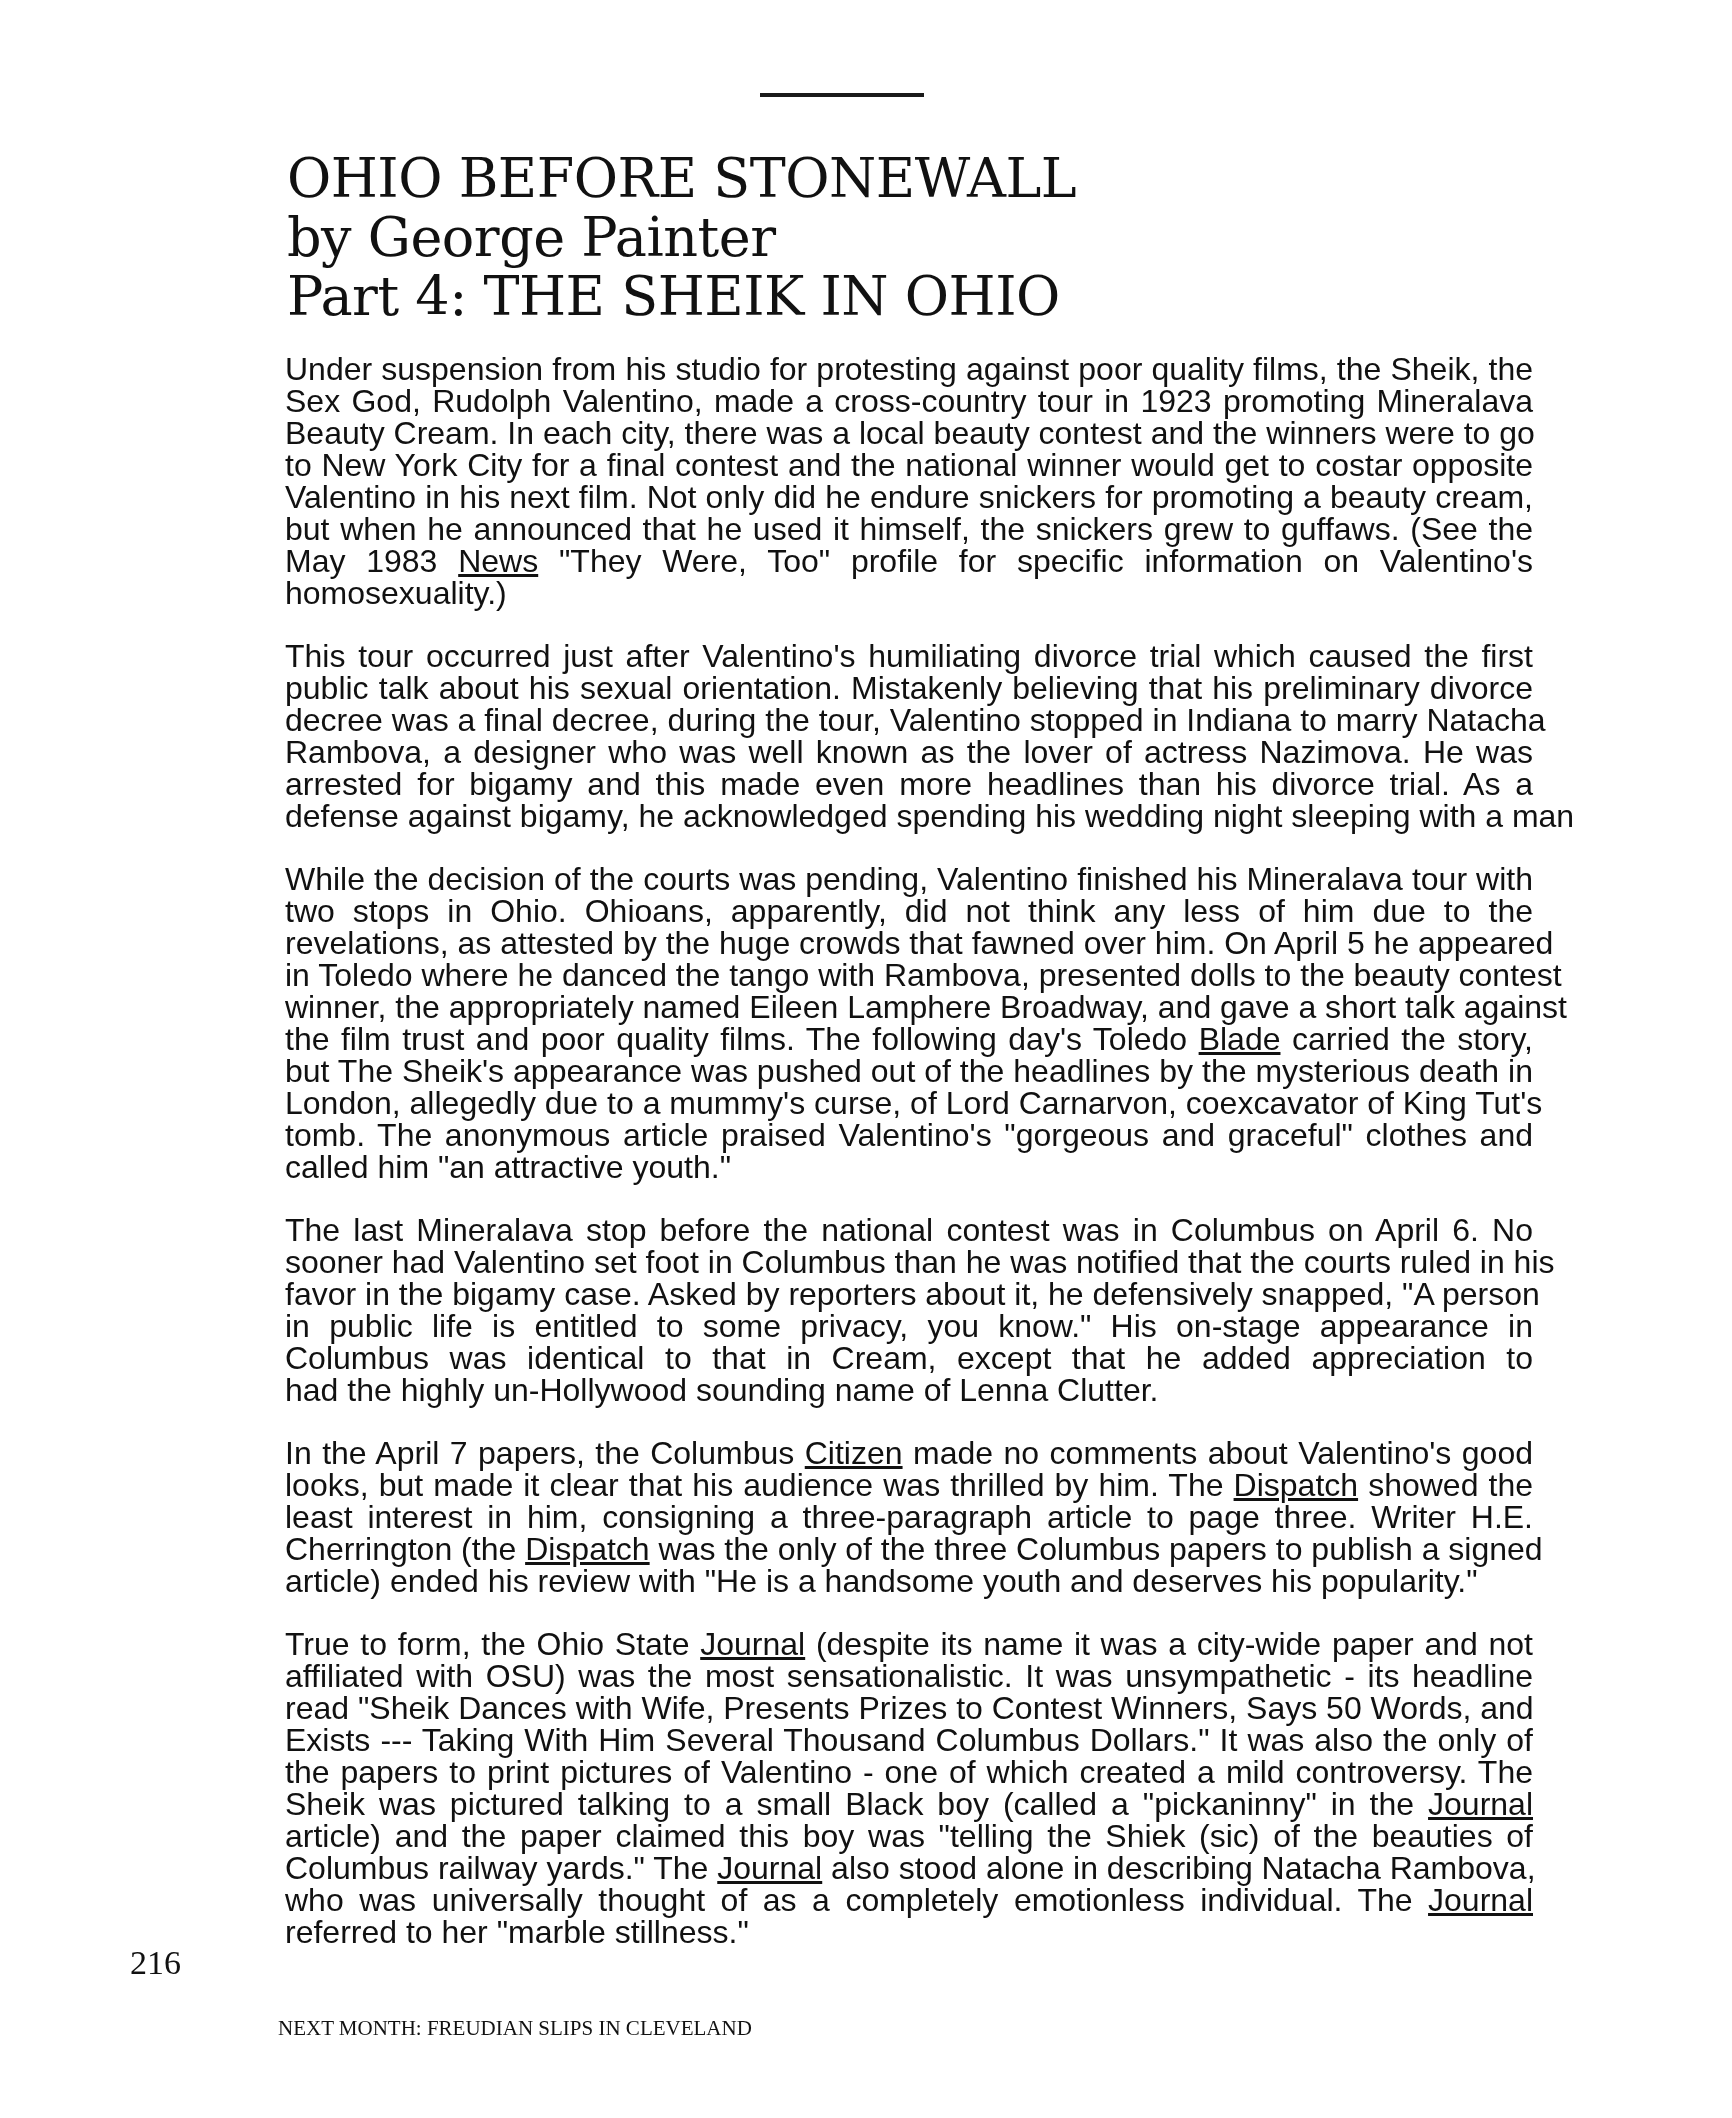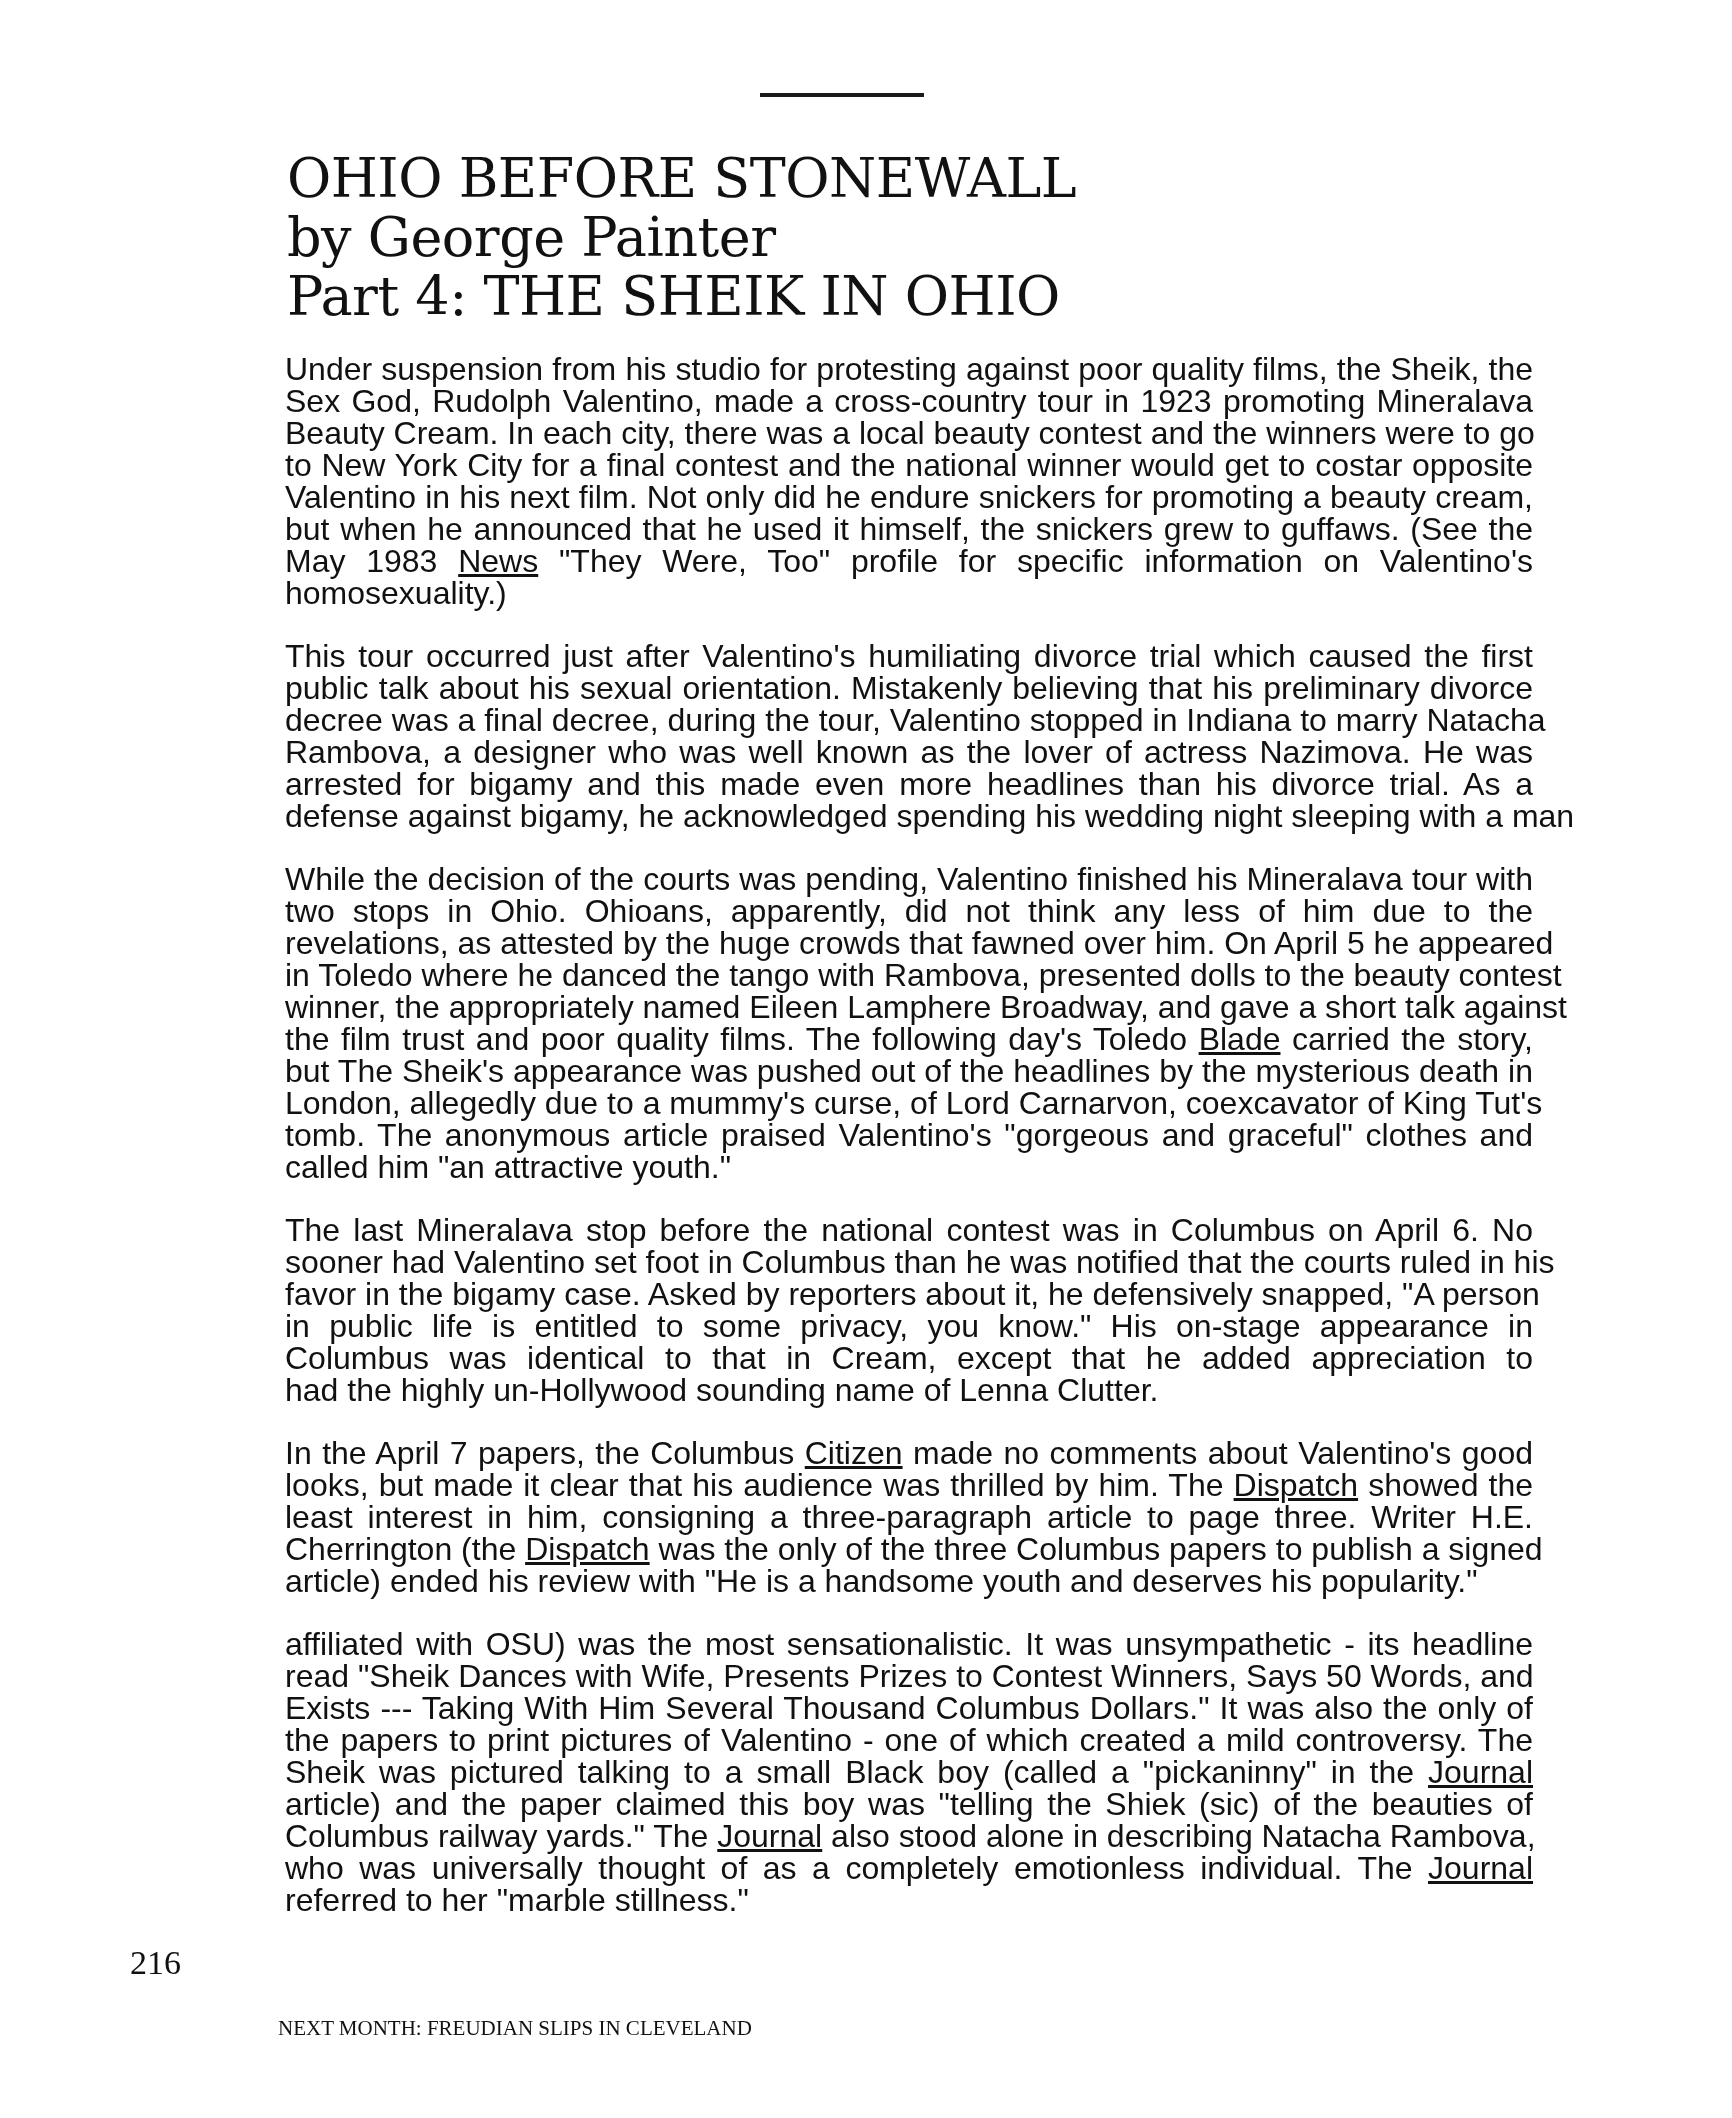--- a/index.html
+++ b/index.html
@@ -66,20 +66,21 @@
       <span class="line last">had the highly un-Hollywood sounding name of Lenna Clutter.</span>
     </div>
     <div class="para">
       <span class="line">In the April 7 papers, the Columbus <span class="u">Citizen</span> made no comments about Valentino's good</span>
       <span class="line">looks, but made it clear that his audience was thrilled by him.  The <span class="u">Dispatch</span> showed the</span>
       <span class="line">least interest in him, consigning a three-paragraph article to page three.  Writer H.E.</span>
       <span class="line">Cherrington (the <span class="u">Dispatch</span> was the only of the three Columbus papers to publish a signed</span>
       <span class="line last">article) ended his review with "He is a handsome youth and deserves his popularity."</span>
     </div>
     <div class="para">
+      <span class="line">True to form, the Ohio State <span class="u">Journal</span> (despite its name it was a city-wide paper and not</span>
       <span class="line">affiliated with OSU) was the most sensationalistic.  It was unsympathetic - its headline</span>
       <span class="line">read "Sheik Dances with Wife, Presents Prizes to Contest Winners, Says 50 Words, and</span>
       <span class="line">Exists --- Taking With Him Several Thousand Columbus Dollars."  It was also the only of</span>
       <span class="line">the papers to print pictures of Valentino - one of which created a mild controversy.  The</span>
       <span class="line">Sheik was pictured talking to a small Black boy (called a "pickaninny" in the <span class="u">Journal</span></span>
       <span class="line">article) and the paper claimed this boy was "telling the Shiek (sic) of the beauties of</span>
       <span class="line">Columbus railway yards."  The <span class="u">Journal</span> also stood alone in describing Natacha Rambova,</span>
       <span class="line">who was universally thought of as a completely emotionless individual.  The <span class="u">Journal</span></span>
       <span class="line last">referred to her "marble stillness."</span>
     </div>

